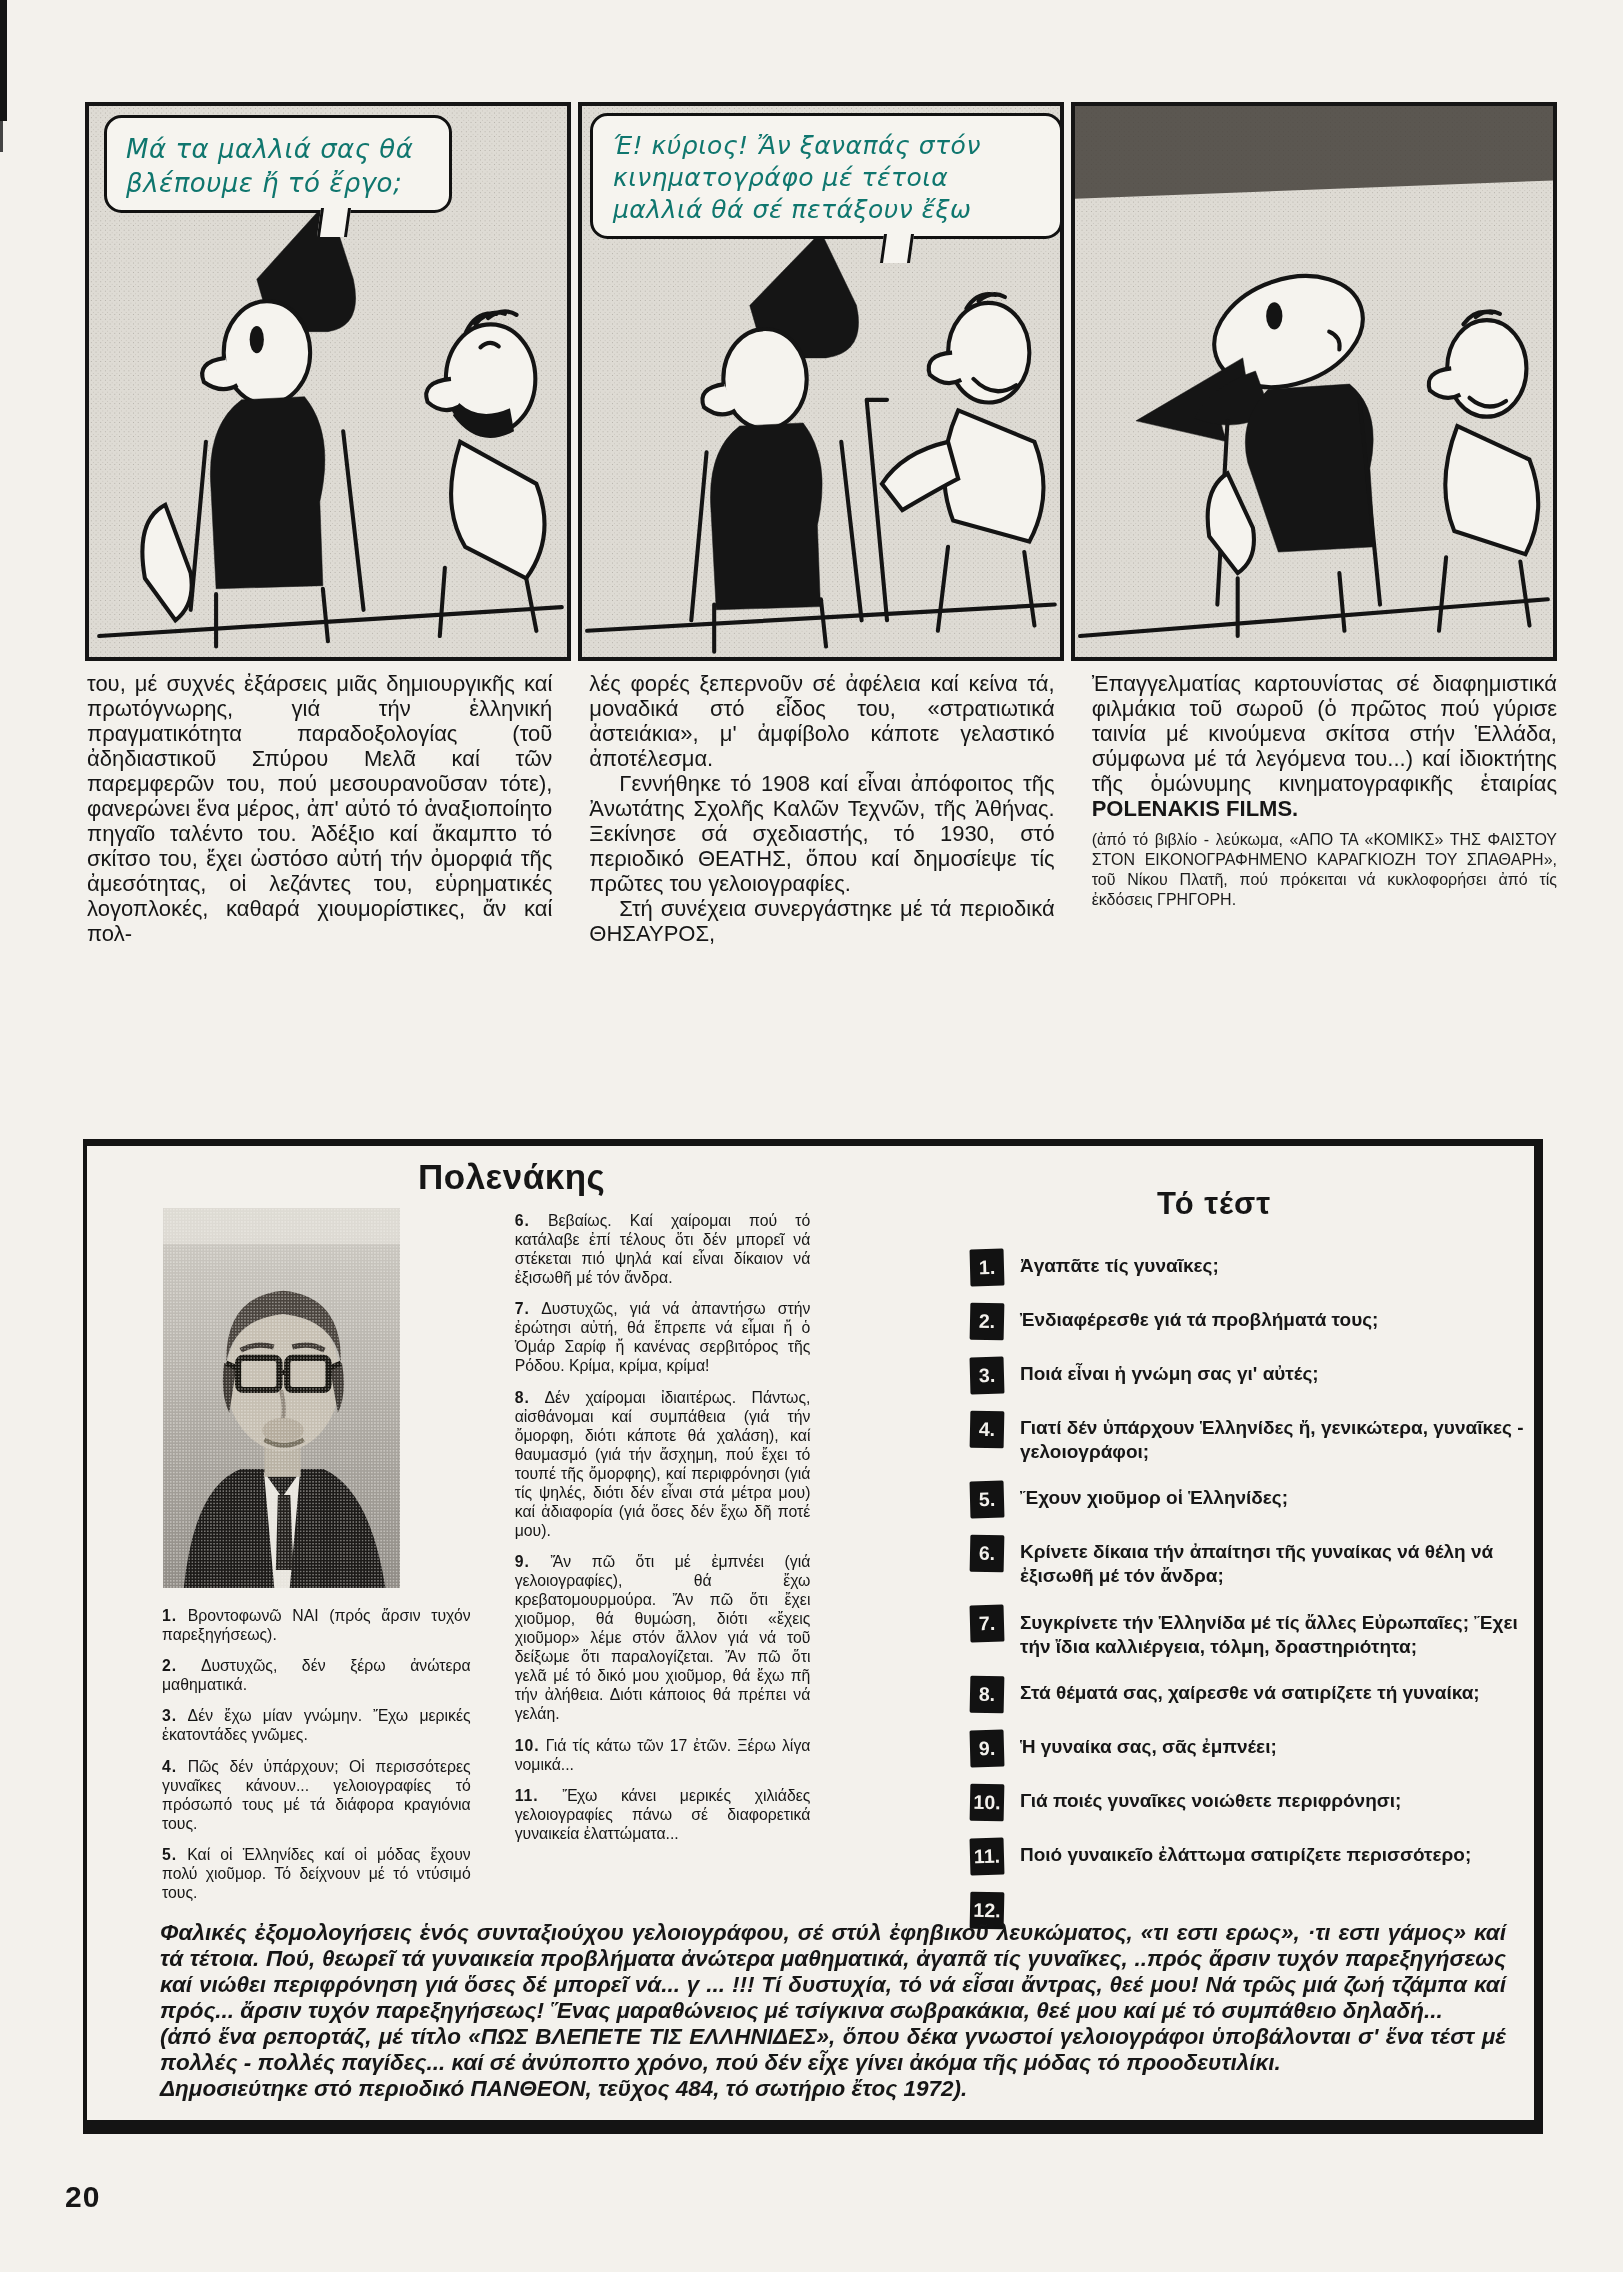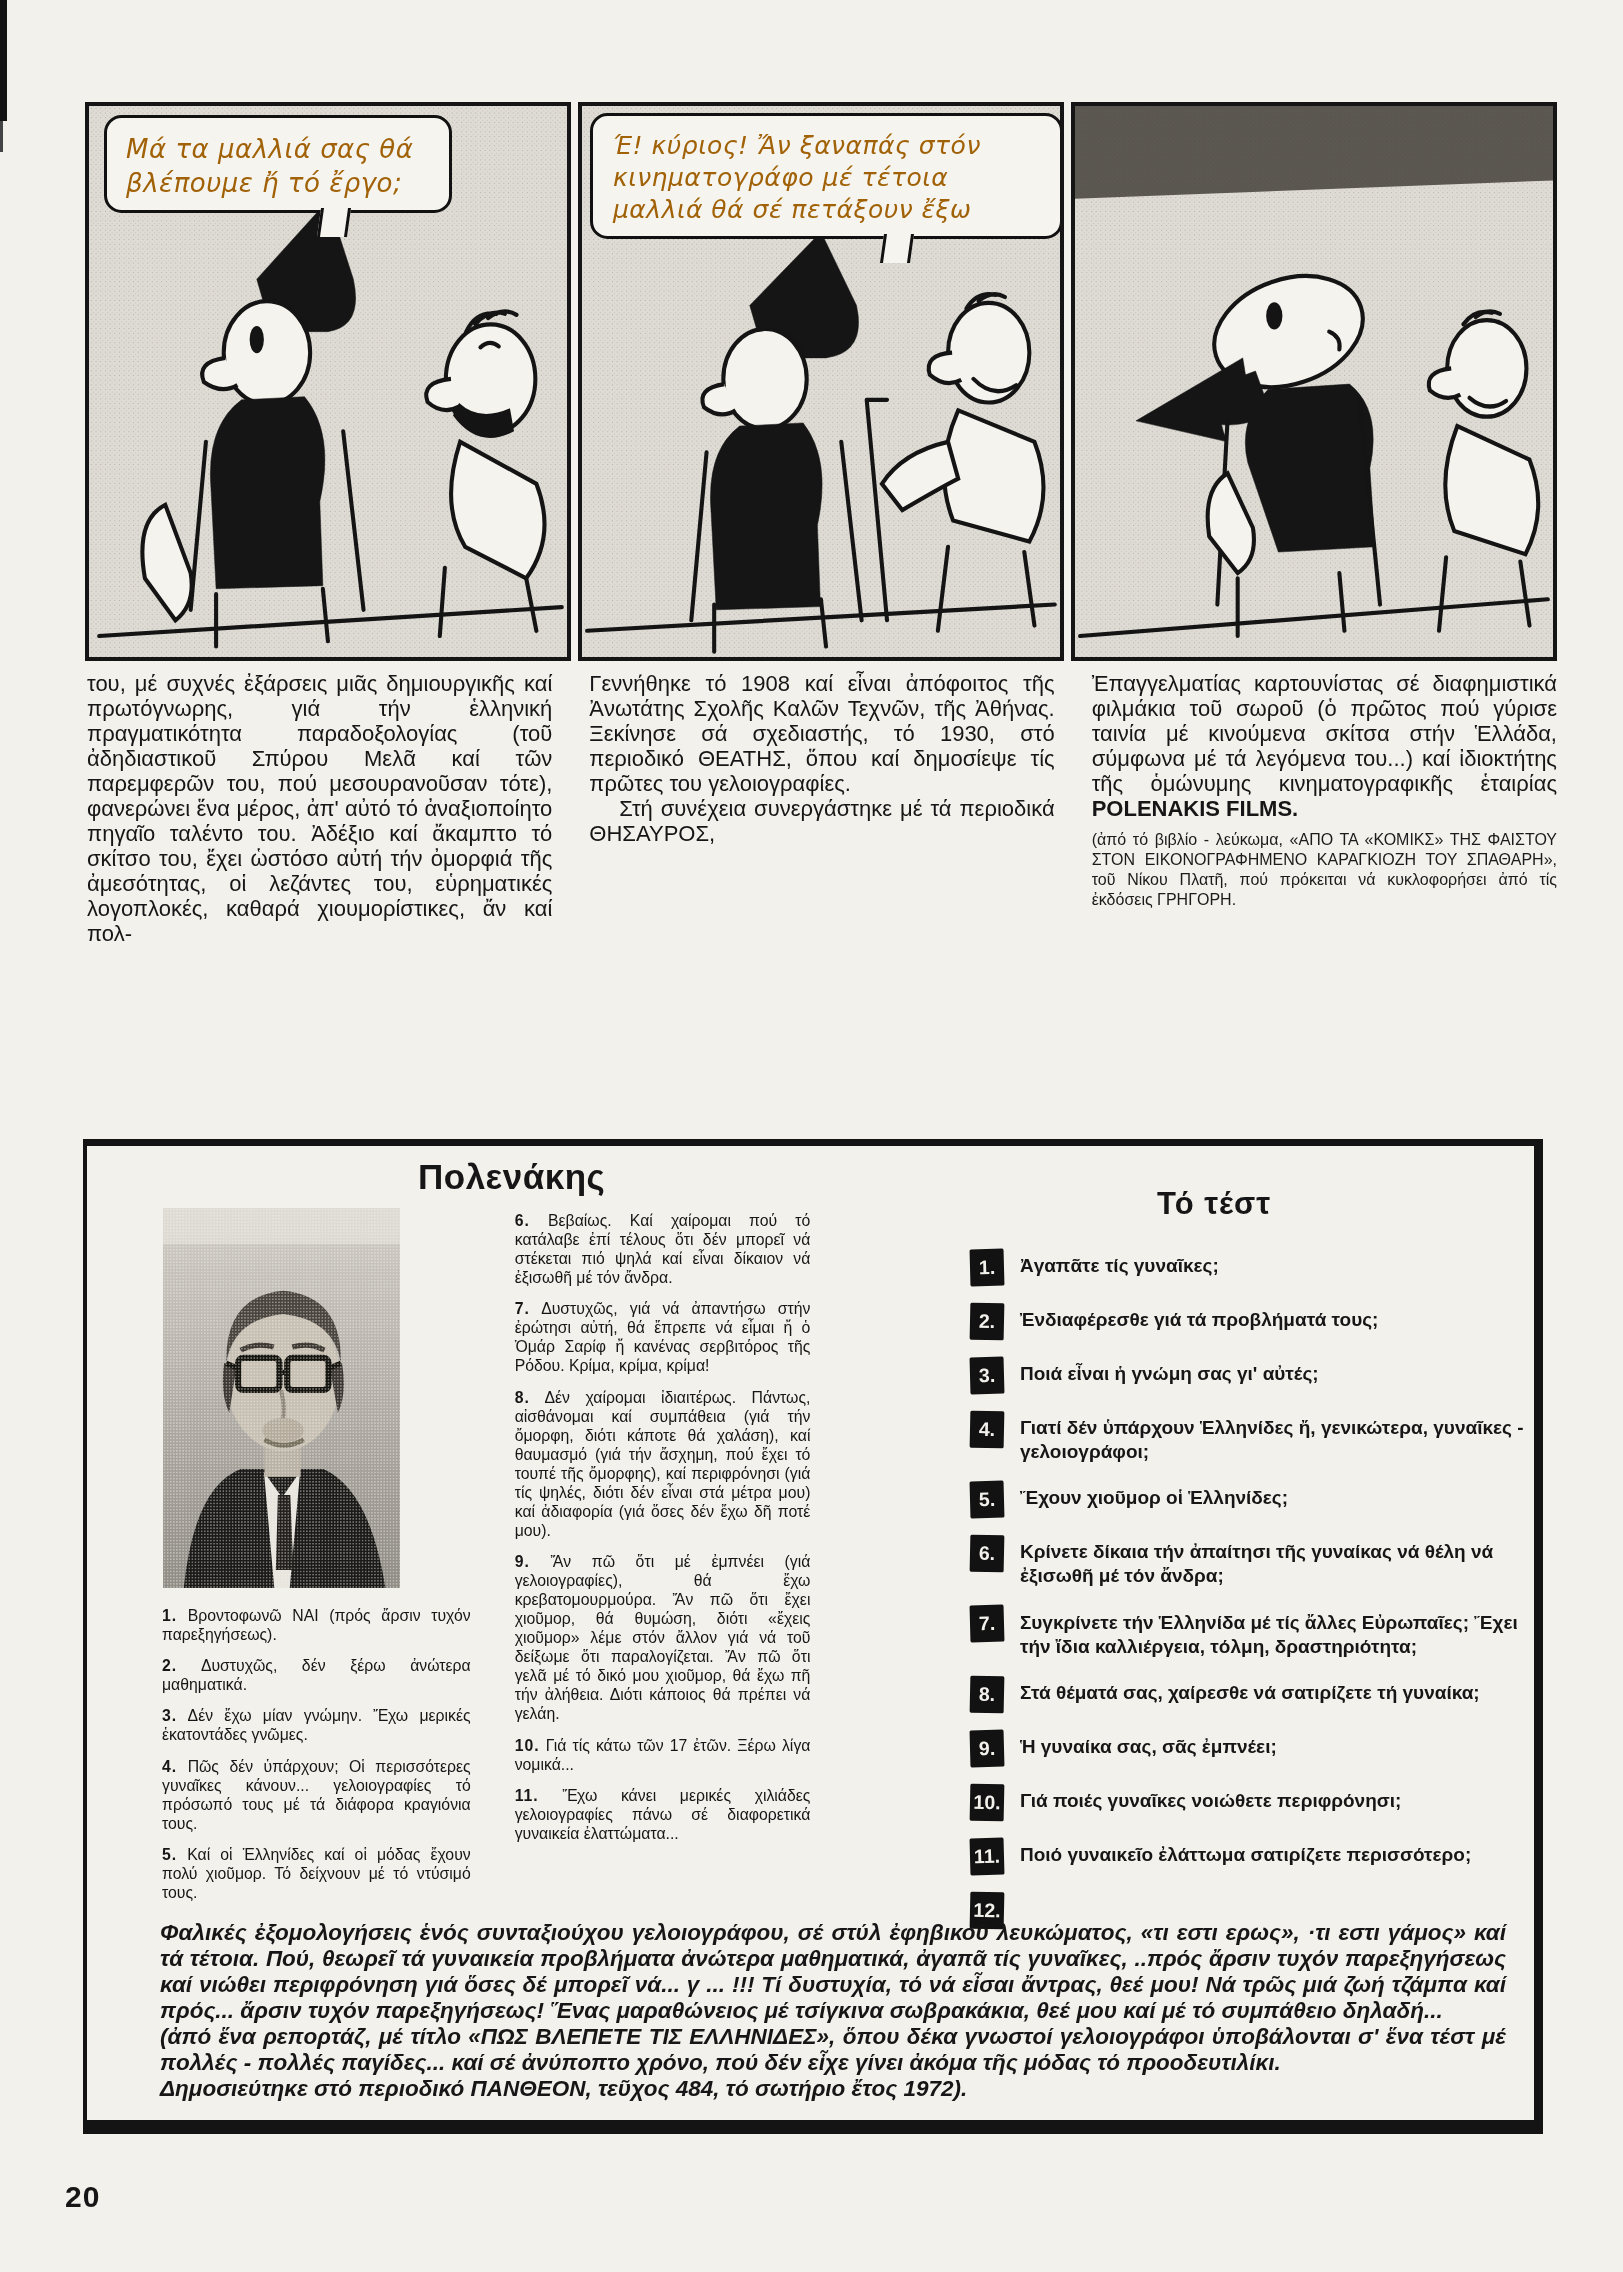--- a/index.html
+++ b/index.html
@@ -12,21 +12,21 @@
   .comic{position:absolute;left:85px;top:102px;width:1472px;height:559px;display:flex;gap:7.2px;}
   .panel{flex:1;position:relative;border:4.7px solid #151515;box-sizing:border-box;overflow:hidden;
          background-color:#dedbd4;
          background-image:radial-gradient(#b3afa7 0.8px,transparent 0.9px),
                           radial-gradient(#c9c5bd 0.7px,transparent 0.8px);
          background-size:4.7px 4.7px,4.7px 4.7px;background-position:0 0,2.1px 2.6px;}
   .panel .shade-top{position:absolute;left:-10.3px;top:-15.5px;width:110%;height:98px;
          background:#44403a;opacity:.85;transform:rotate(-2.2deg);}
   .bubble{position:absolute;background:#f6f4ef;border:3.6px solid #111;border-radius:17.6px;
           padding:13.4px 17.6px 10.3px 19.6px;font-family:"DejaVu Sans",sans-serif;font-style:italic;
-          font-size:26px;line-height:34px;letter-spacing:0.5px;color:#a16207;z-index:3;}
+          font-size:26px;line-height:34px;letter-spacing:0.5px;color:#0f766e;z-index:3;}
   .bubble:after{content:"";position:absolute;bottom:-27px;left:62%;width:24px;height:29px;
           background:#f6f4ef;border-left:3.6px solid #111;border-right:3.6px solid #111;
           transform:skewX(-8deg);}
   .figures{position:absolute;left:0;bottom:0;width:100%;height:100%;z-index:2;}
 
   
   .columns{position:absolute;left:87px;top:671px;width:1470px;display:flex;gap:37px;}
   .acol{flex:1;font-size:22px;line-height:25px;text-align:justify;}
   .acol p{margin:0;}
   .acol p + p{text-indent:30px;}
@@ -149,20 +149,21 @@
         <path class="ink" d="M730,860 L716,1000 M876,868 L894,990"></path>
       </svg>
     </div>
   </section>
 
   <section class="columns">
     <div class="acol">
       <p>του, μέ συχνές ἐξάρσεις μιᾶς δημιουργικῆς καί πρωτόγνωρης, γιά τήν ἑλληνική πραγματικότητα παραδοξολογίας (τοῦ ἀδηδιαστικοῦ Σπύρου Μελᾶ καί τῶν παρεμφερῶν του, πού μεσουρανοῦσαν τότε), φανερώνει ἕνα μέρος, ἀπ' αὐτό τό ἀναξιοποίητο πηγαῖο ταλέντο του. Ἀδέξιο καί ἄκαμπτο τό σκίτσο του, ἔχει ὡστόσο αὐτή τήν ὀμορφιά τῆς ἀμεσότητας, οἱ λεζάντες του, εὑρηματικές λογοπλοκές, καθαρά χιουμορίστικες, ἄν καί πολ-</p>
     </div>
     <div class="acol">
+      <p>λές φορές ξεπερνοῦν σέ ἀφέλεια καί κείνα τά, μοναδικά στό εἶδος του, «στρατιωτικά ἀστειάκια», μ' ἀμφίβολο κάποτε γελαστικό ἀποτέλεσμα.</p>
       <p>Γεννήθηκε τό 1908 καί εἶναι ἀπόφοιτος τῆς Ἀνωτάτης Σχολῆς Καλῶν Τεχνῶν, τῆς Ἀθήνας. Ξεκίνησε σά σχεδιαστής, τό 1930, στό περιοδικό ΘΕΑΤΗΣ, ὅπου καί δημοσίεψε τίς πρῶτες του γελοιογραφίες.</p>
       <p>Στή συνέχεια συνεργάστηκε μέ τά περιοδικά ΘΗΣΑΥΡΟΣ,</p>
     </div>
     <div class="acol">
       <p><span>Ἐπαγγελματίας καρτουνίστας σέ διαφημιστικά φιλμάκια τοῦ σωροῦ (ὁ πρῶτος πού γύρισε ταινία μέ κινούμενα σκίτσα στήν Ἑλλάδα, σύμφωνα μέ τά λεγόμενα του...) καί ἰδιοκτήτης τῆς ὁμώνυμης κινηματογραφικῆς ἑταιρίας </span><span class="brand">POLENAKIS FILMS.</span></p>
       <p class="footnote">(ἀπό τό βιβλίο - λεύκωμα, «ΑΠΟ ΤΑ «ΚΟΜΙΚΣ» ΤΗΣ ΦΑΙΣΤΟΥ ΣΤΟΝ ΕΙΚΟΝΟΓΡΑΦΗΜΕΝΟ ΚΑΡΑΓΚΙΟΖΗ ΤΟΥ ΣΠΑΘΑΡΗ», τοῦ Νίκου Πλατῆ, πού πρόκειται νά κυκλοφορήσει ἀπό τίς ἐκδόσεις ΓΡΗΓΟΡΗ.</p>
     </div>
   </section>
 
   <section class="box">

